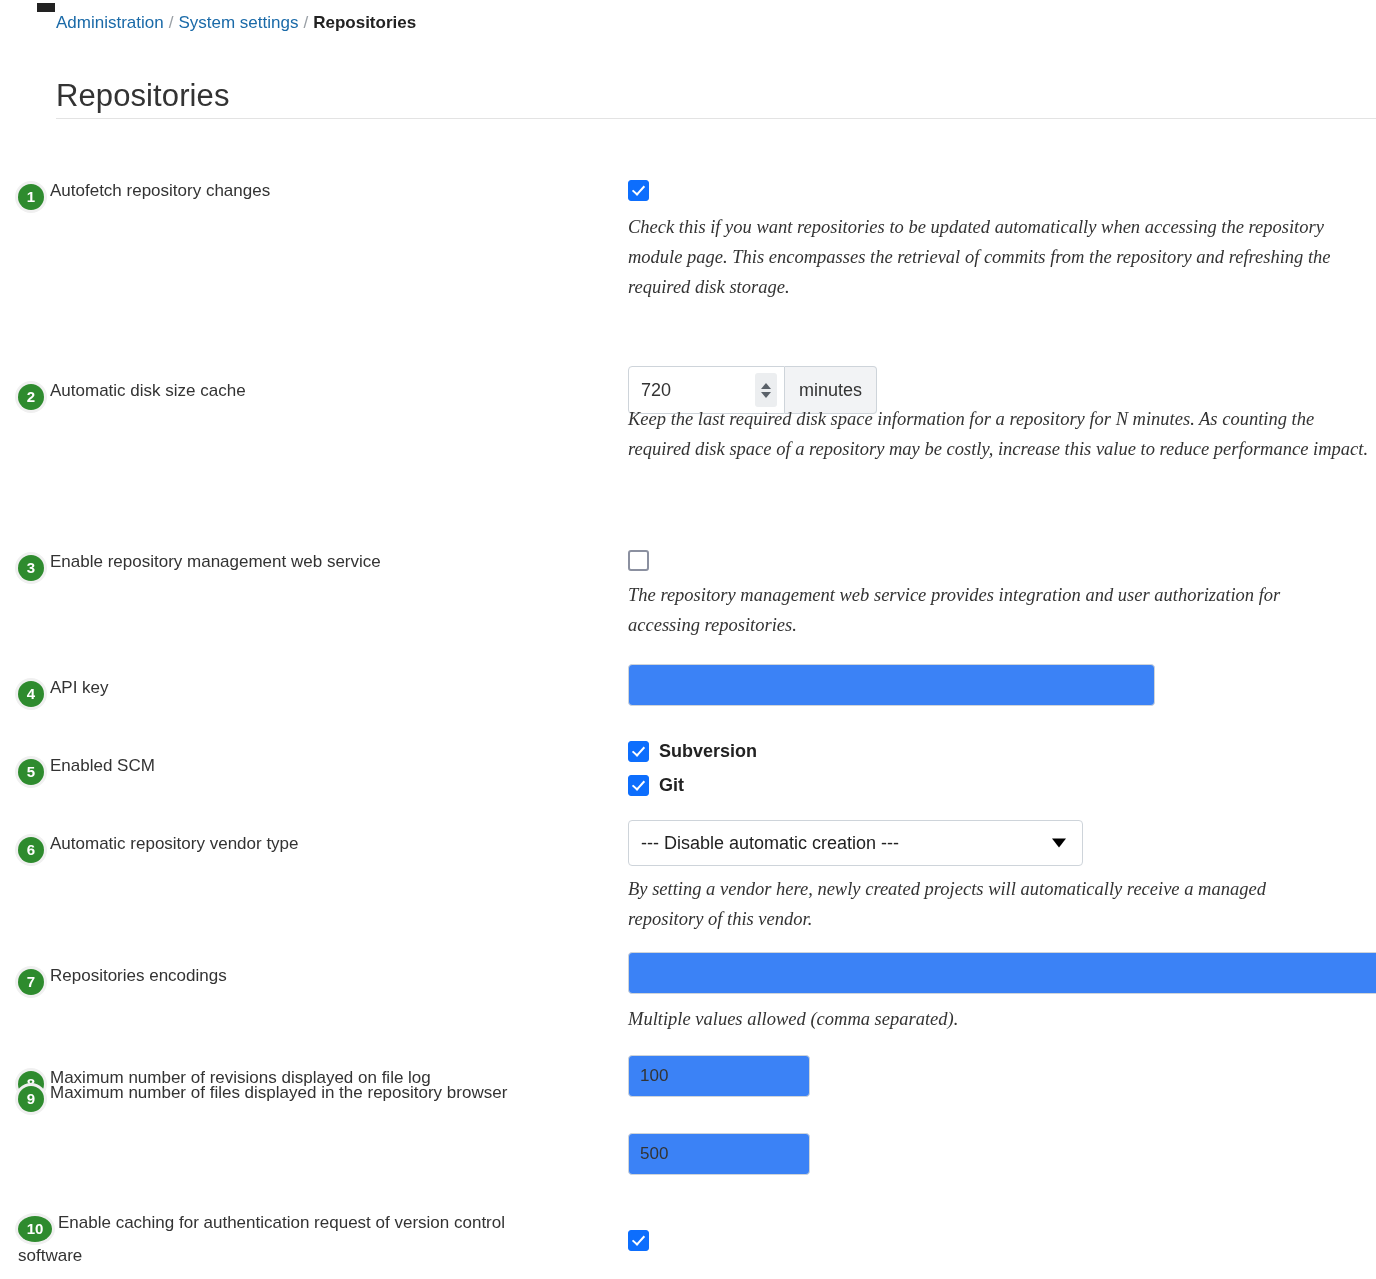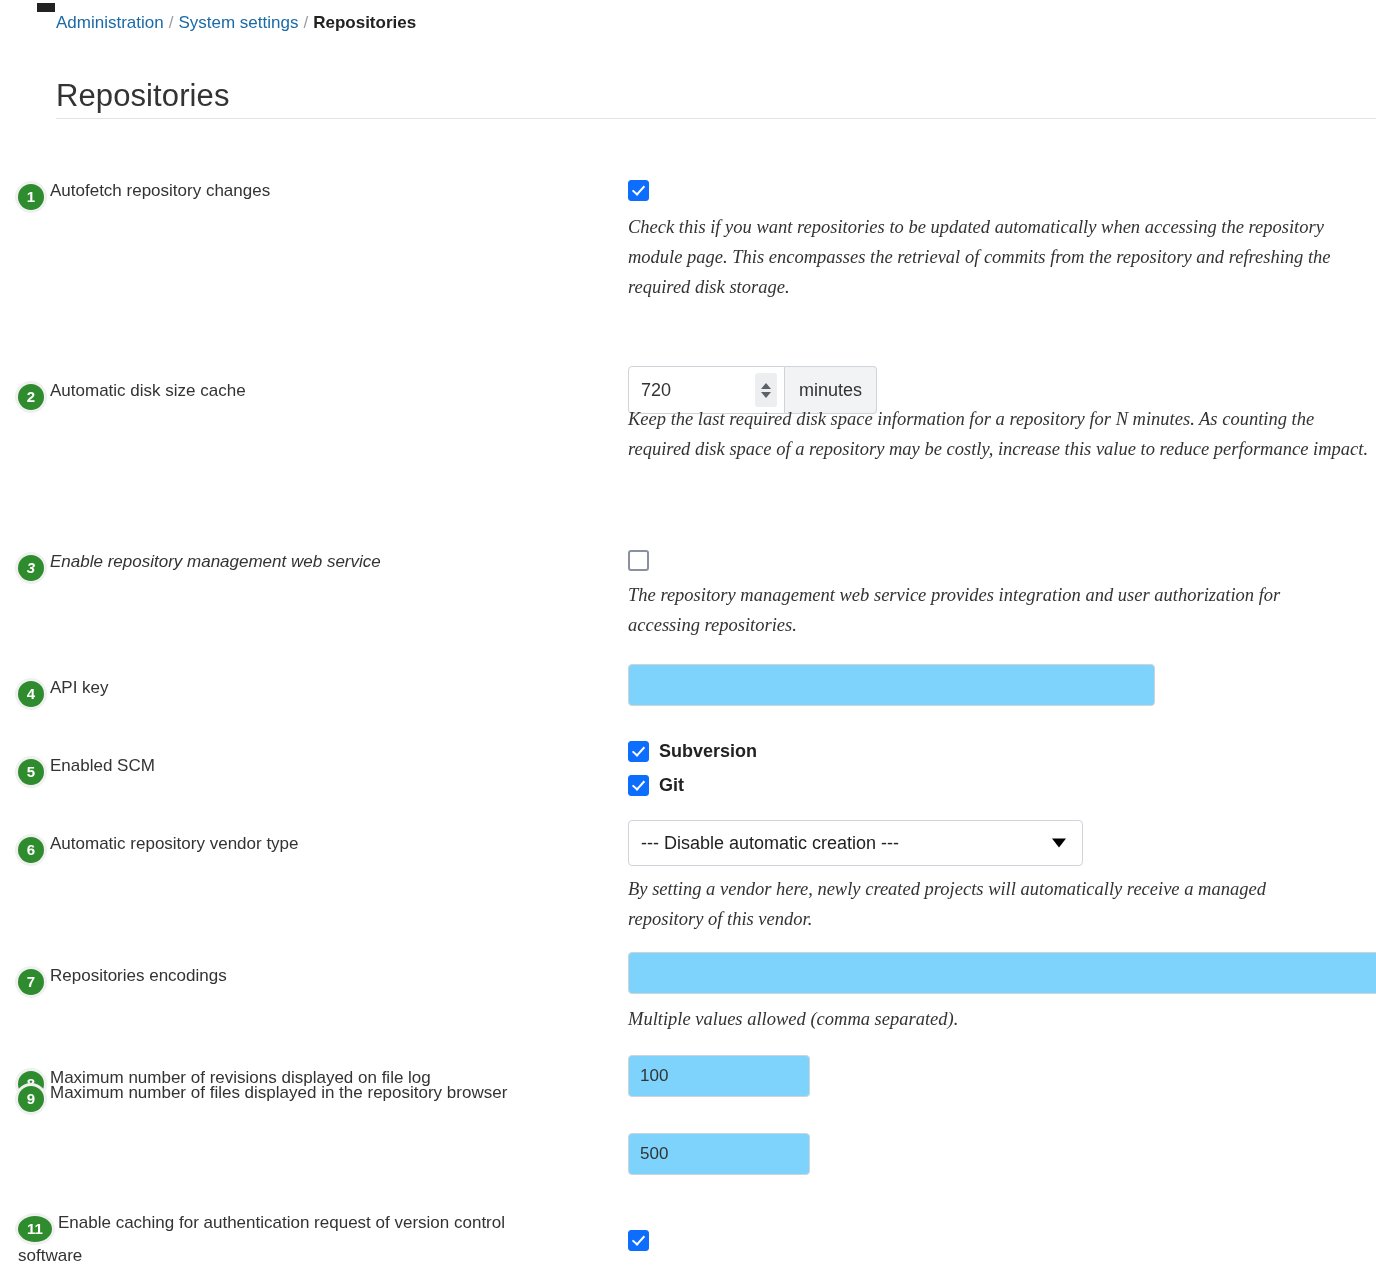--- a/index.html
+++ b/index.html
@@ -133,21 +133,21 @@
     line-height: 30px;
     color: #333333;
   }
 
   
   .text-input {
     box-sizing: border-box;
     height: 42px;
     border: 1px solid #ced4da;
     border-radius: 4px;
-    background: #7dd3fc;
+    background: #3b82f6;
     font-family: "Liberation Sans", sans-serif;
     font-size: 17px;
     color: #333333;
     padding: 0 11px;
     outline: none;
   }
   .text-input.w-api { width: 527px; }
   .text-input.w-enc { width: 760px; }
   .text-input.w-small { width: 182px; }
 
@@ -319,21 +319,21 @@
           </span>
         </div>
         <div class="input-addon">minutes</div>
       </div>
     </div>
     <div class="control-cell help" style="top:404px; width:740px;font-style:italic;">Keep the last required disk space information for a repository for N minutes.
 As counting the required disk space of a repository may be costly, increase this value to reduce performance impact.</div>
   </div>
 
   <div class="row">
-    <div class="label-cell" style="top:548px;font-style:italic;">
+    <div class="label-cell" style="top:548px;">
       <span class="badge">3</span><span class="label-text">Enable repository management web service</span>
     </div>
     <div class="control-cell" style="top:550px;">
       <span class="cb unchecked"></span>
     </div>
     <div class="control-cell help" style="top:580px; width:700px;">The repository management web service provides integration and user authorization for accessing repositories.</div>
   </div>
 
   <div class="row">
     <div class="label-cell" style="top:674px;">
@@ -396,20 +396,20 @@
     <div class="label-cell" style="top:1079px; width:520px;">
       <span class="badge">9</span><span class="label-text">Maximum number of files displayed in the repository browser</span>
     </div>
     <div class="control-cell" style="top:1133px;">
       <input class="text-input w-small" type="text" value="500" style="">
     </div>
   </div>
 
   <div class="row">
     <div class="label-cell" style="top:1209px; width:520px;">
-      <span class="badge wide">11</span><span class="label-text">Enable caching for authentication request of version control software</span>
+      <span class="badge wide">10</span><span class="label-text">Enable caching for authentication request of version control software</span>
     </div>
     <div class="control-cell" style="top:1230px;">
       <span class="cb checked"></span>
     </div>
   </div>
 
 </div>
 
 </body></html>

